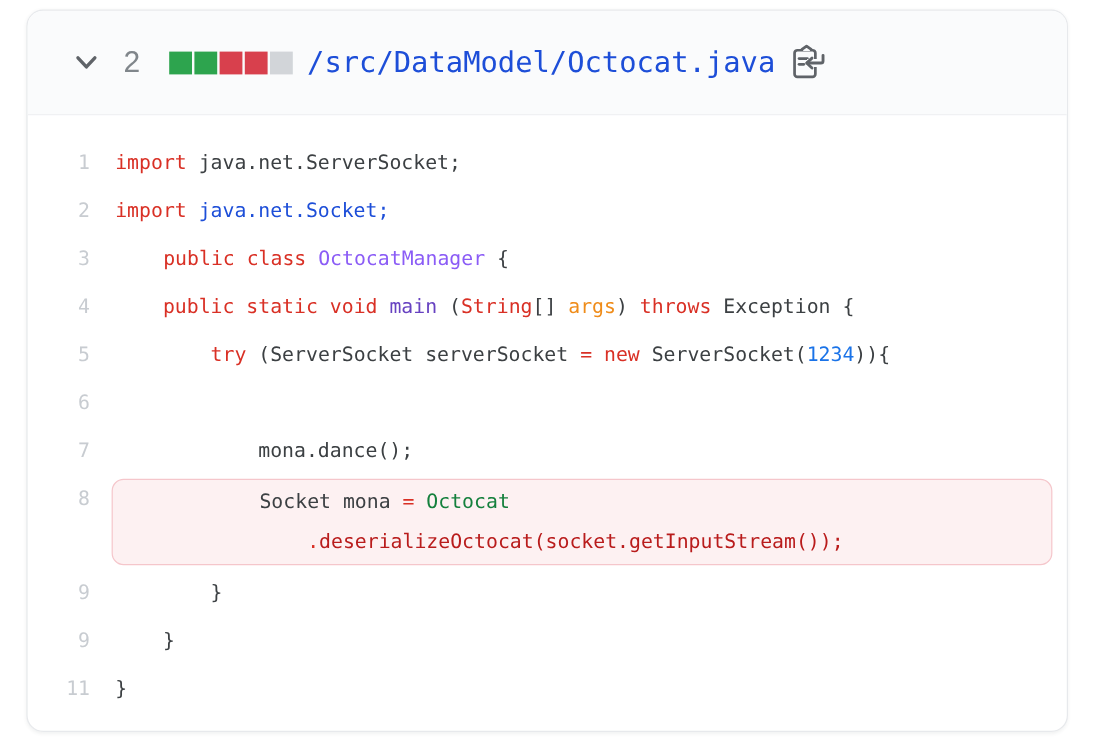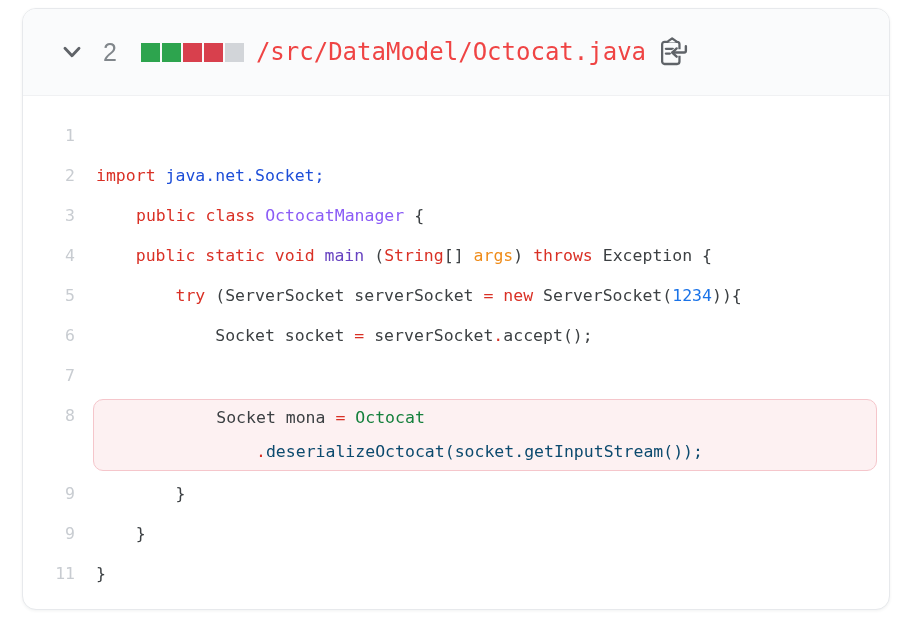--- a/index.html
+++ b/index.html
@@ -24,21 +24,21 @@
   .chev{flex:0 0 auto;width:26px;height:26px;cursor:pointer;}
   .count{
     margin-left:18px;font-size:25px;color:#80868b;
     font-family:"Liberation Sans",sans-serif;
   }
   .blocks{display:flex;margin-left:24px;}
   .blk{width:19px;height:19px;margin-right:2px;}
   .fname{
     margin-left:10px;
     font-family:"DejaVu Sans Mono",monospace;
-    font-size:24px;color:#ef4444;white-space:pre;
+    font-size:24px;color:#1d4ed8;white-space:pre;
   }
   .copyic{margin-left:10px;width:32px;height:32px;cursor:pointer;flex:0 0 auto;}
   .codewrap{padding:20px 0 10px 0;}
   .code-line{
     display:flex;align-items:flex-start;
     font-family:"DejaVu Sans Mono",monospace;
     font-size:16.5px;line-height:40px;
   }
   .gutter{
     flex:0 0 52px;width:52px;text-align:right;
@@ -77,49 +77,50 @@
       <line x1="7.4" y1="9.6" x2="12.6" y2="9.6" stroke="#5f6368" stroke-width="1.7" stroke-linecap="round"></line>
       <line x1="7.4" y1="13.2" x2="10.4" y2="13.2" stroke="#5f6368" stroke-width="1.7" stroke-linecap="round"></line>
       <path d="M22.4 7.6 v3.5 a1.3 1.3 0 0 1 -1.3 1.3 H12.4" fill="none" stroke="#fafbfc" stroke-width="5"></path>
       <path d="M22.4 7.6 v3.5 a1.3 1.3 0 0 1 -1.3 1.3 H12.4" fill="none" stroke="#5f6368" stroke-width="1.8" stroke-linecap="round"></path>
       <polyline points="15.5,9.3 12.2,12.4 15.5,15.5" fill="none" stroke="#5f6368" stroke-width="1.8" stroke-linecap="round" stroke-linejoin="round"></polyline>
     </svg>
   </div>
   <div class="codewrap">
       <div class="code-line">
         <div class="gutter">1</div>
+        <div class="code-text"><span class="tok" style="color: rgb(217, 48, 37);">import</span><span class="tok" style="color: rgb(60, 64, 67);"> java.net.ServerSocket;</span></div>
       </div>
       <div class="code-line">
         <div class="gutter">2</div>
         <div class="code-text"><span class="tok" style="color: rgb(217, 48, 37);">import</span><span class="tok" style="color: #1d4ed8;"> java.net.Socket;</span></div>
       </div>
       <div class="code-line">
         <div class="gutter">3</div>
         <div class="code-text"><span class="tok" style="color: rgb(217, 48, 37); margin-left: 40px;">public class</span><span class="tok" style="color: rgb(60, 64, 67);"> </span><span class="tok" style="color: #8b5cf6;">OctocatManager</span><span class="tok" style="color: rgb(60, 64, 67);"> {</span></div>
       </div>
       <div class="code-line">
         <div class="gutter">4</div>
         <div class="code-text"><span class="tok" style="color: rgb(60, 64, 67);">    </span><span class="tok" style="color: rgb(217, 48, 37);">public static void</span><span class="tok" style="color: rgb(60, 64, 67);"> </span><span class="tok" style="color: rgb(103, 66, 193);">main</span><span class="tok" style="color: rgb(60, 64, 67);"> (</span><span class="tok" style="color: rgb(217, 48, 37);">String</span><span class="tok" style="color: rgb(60, 64, 67);">[] </span><span class="tok" style="color: rgb(239, 140, 26);">args</span><span class="tok" style="color: rgb(60, 64, 67);">) </span><span class="tok" style="color: rgb(217, 48, 37);">throws</span><span class="tok" style="color: rgb(60, 64, 67);"> Exception {</span></div>
       </div>
       <div class="code-line">
         <div class="gutter">5</div>
         <div class="code-text"><span class="tok" style="color: rgb(60, 64, 67);">        </span><span class="tok" style="color: rgb(217, 48, 37);">try</span><span class="tok" style="color: rgb(60, 64, 67);"> (ServerSocket serverSocket </span><span class="tok" style="color: rgb(217, 48, 37);">=</span><span class="tok" style="color: rgb(60, 64, 67);"> </span><span class="tok" style="color: rgb(217, 48, 37);">new</span><span class="tok" style="color: rgb(60, 64, 67);"> ServerSocket(</span><span class="tok" style="color: rgb(26, 115, 232);">1234</span><span class="tok" style="color: rgb(60, 64, 67);">)){</span></div>
       </div>
       <div class="code-line">
         <div class="gutter">6</div>
-        <div class="code-text"><span class="tok" style="color: rgb(60, 64, 67);">            Socket socket </span><span class="tok" style="color: rgb(217, 48, 37);">=</span><span class="tok" style="color: rgb(60, 64, 67);"> serverSocket</span><span class="tok" style="color: rgb(217, 48, 37);">.</span><span class="tok" style="color: rgb(60, 64, 67);">accept();</span></div>
       </div>
       <div class="code-line">
         <div class="gutter">7</div>
+        <div class="code-text"><span class="tok" style="color: rgb(60, 64, 67);">            mona.dance();</span></div>
       </div>
       <div class="code-line hl">
         <div class="gutter">8</div>
         <div class="hl-box">
           <div class="hl-row"><span class="tok" style="color: rgb(60, 64, 67);">            Socket mona </span><span class="tok" style="color: rgb(217, 48, 37);">=</span><span class="tok" style="color: #15803d;"> Octocat</span></div>
-          <div class="hl-row"><span class="tok" style="color: rgb(60, 64, 67);">                </span><span class="tok" style="color: rgb(217, 48, 37);">.</span><span class="tok" style="color: #0c4a6e;">deserializeOctocat(socket.getInputStream());</span></div>
+          <div class="hl-row"><span class="tok" style="color: rgb(60, 64, 67);">                </span><span class="tok" style="color: rgb(217, 48, 37);">.</span><span class="tok" style="color: #b91c1c;">deserializeOctocat(socket.getInputStream());</span></div>
         </div>
       </div>
       <div class="code-line">
         <div class="gutter">9</div>
         <div class="code-text"><span class="tok" style="color: rgb(60, 64, 67);">        }</span></div>
       </div>
       <div class="code-line">
         <div class="gutter">9</div>
         <div class="code-text"><span class="tok" style="color: rgb(60, 64, 67);">    }</span></div>
       </div>

